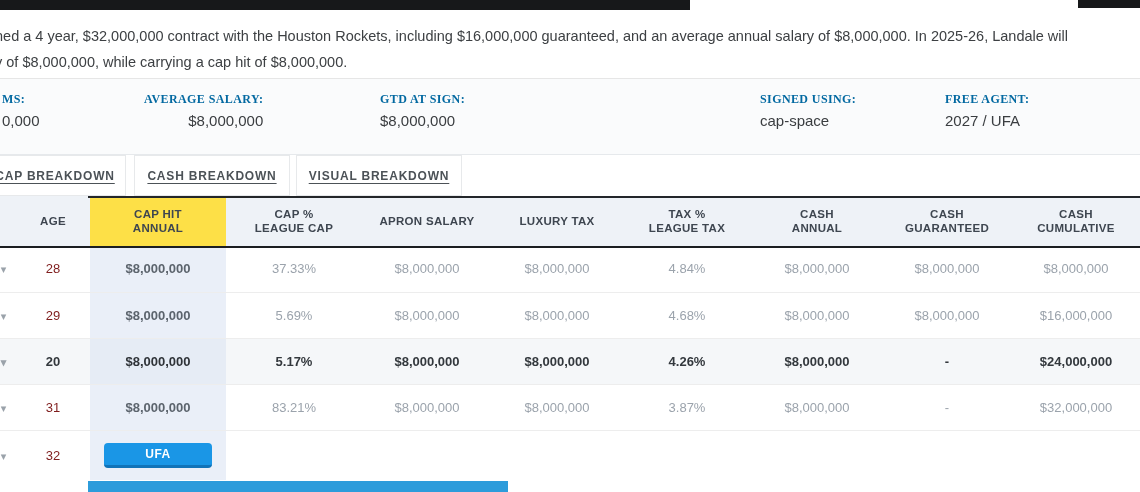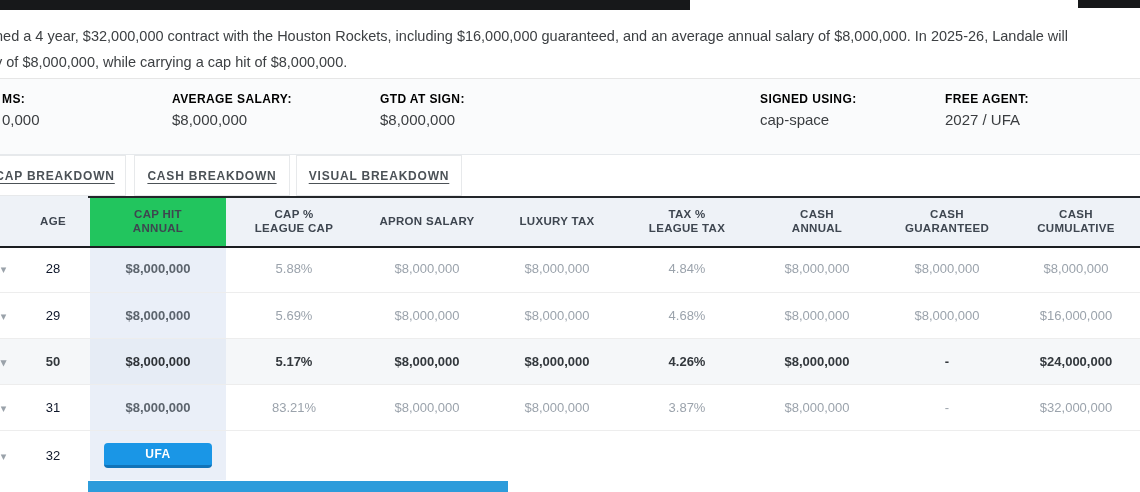--- a/index.html
+++ b/index.html
@@ -13,23 +13,23 @@
   .topbar-right { left:1078px; top:0; width:62px; height:8px; background:#17181a; }
 
   
   .intro { left:0; top:10px; width:1140px; height:68px; background:#fff; padding-top:13px; }
   .intro .line { white-space:nowrap; font-size:14.5px; line-height:26px; color:#3d4043; margin-left:-5px; }
 
   
   .summary { left:0; top:78px; width:1140px; height:77px; background:#fafbfc;
              border-top:1px solid #e6e6e6; border-bottom:1px solid #e6e9ec; }
   .sum-item { position:absolute; top:13px; }
-  .sum-label { font-size:12px; font-weight:bold; letter-spacing:.4px; color:#000000; margin-bottom:5px; }
+  .sum-label { font-size:12px; font-weight:bold; letter-spacing:.4px; color:#0369a1; margin-bottom:5px;font-family:Liberation Serif, serif; }
   .sum-value { font-size:15px; color:#3a3d40; }
-  .sum-0 { left:2px; }  .sum-1 { left:172px; } .sum-2 { left:380px; }
+  .sum-0 { left:2px; }  .sum-1 { left:144px;text-align:right; } .sum-2 { left:380px; }
   .sum-3 { left:595px; } .sum-4 { left:760px; } .sum-5 { left:945px; }
 
   
   .tabs { left:0; top:155px; width:1140px; height:41px; background:#fff; }
   .tab { position:absolute; top:0; height:41px; background:#fff; border:1px solid #e7e9eb;
          display:flex; align-items:center; justify-content:center; cursor:pointer; }
   .tab span { font-size:12px; font-weight:bold; letter-spacing:.8px; color:#4c5257;
               text-decoration:underline; text-underline-offset:3px; white-space:nowrap; }
   .tab-0 { left:-16px; width:142px; }
   .tab-1 { left:134px; width:156px; }
@@ -37,27 +37,27 @@
 
   
   .grid { left:0; top:196px; width:1116px; }
   table { border-collapse:collapse; table-layout:fixed; width:1140px; }
   col.c-year{width:16px;} col.c-age{width:74px;} col.c-cap{width:136px;} col.c-capp{width:136px;}
   col.c-apr{width:130px;} col.c-lux{width:130px;} col.c-taxp{width:130px;}
   col.c-cann{width:130px;} col.c-cgtd{width:130px;} col.c-ccum{width:128px;}
   thead td { background:#eef2f7; height:50px; text-align:center; vertical-align:middle;
              font-size:11.5px; font-weight:bold; color:#3e4650; letter-spacing:.3px; }
   thead td span { display:block; line-height:14px; }
-  thead td.hl { background:#22c55e; }
+  thead td.hl { background:#fde047; }
   .head-topline { left:88px; top:0; width:1052px; height:2px; background:#23262a; }
   .head-botline { left:0; top:50px; width:1140px; height:2px; background:#1b1e21; }
   tbody tr { height:46px; border-top:1px solid #ededed; }
   tbody tr:first-child { border-top:none; }
   tbody td { text-align:center; vertical-align:middle; font-size:13px; color:#9ba3ac; }
-  tbody td.age { color:#0f172a; }
+  tbody td.age { color:#7f1d1d; }
   tbody td.hl { background:#eaeff8; color:#5c646d; font-weight:600; }
   tr.current { background:#f5f7f9; }
   tr.current td { color:#33383d; font-weight:bold; }
   tr.current td.hl { background:#e6ecf5; color:#2f3338; }
   td.yearcell { overflow:visible; }
   .caret { display:inline-block; margin-left:-9px; font-size:11px; color:#9aa2aa; cursor:pointer; }
 
   .ufa-btn { width:108px; height:25px; margin:12px auto; background:#1a96e6; border-bottom:3px solid #1173b8;
              border-radius:4px; color:#fff; font-size:12px; font-weight:bold; letter-spacing:.5px;
              display:flex; align-items:center; justify-content:center; cursor:pointer; }
@@ -163,21 +163,21 @@
           <span>CASH</span>
             <span>CUMULATIVE</span>
           </td>
       </tr>
     </thead>
     <tbody>
       <tr>
         <td class="yearcell"><span class="caret">▾</span></td>
         <td class="age">28</td>
         <td class="hl">$8,000,000</td>
-        <td>5.88%</td>
+        <td>37.33%</td>
         <td>$8,000,000</td>
         <td>$8,000,000</td>
         <td>4.84%</td>
         <td>$8,000,000</td>
         <td>$8,000,000</td>
         <td>$8,000,000</td>
       </tr>
       <tr>
         <td class="yearcell"><span class="caret">▾</span></td>
         <td class="age">29</td>
@@ -185,21 +185,21 @@
         <td>5.69%</td>
         <td>$8,000,000</td>
         <td>$8,000,000</td>
         <td>4.68%</td>
         <td>$8,000,000</td>
         <td>$8,000,000</td>
         <td>$16,000,000</td>
       </tr>
       <tr class="current">
         <td class="yearcell"><span class="caret">▾</span></td>
-        <td class="age">50</td>
+        <td class="age">20</td>
         <td class="hl">$8,000,000</td>
         <td>5.17%</td>
         <td>$8,000,000</td>
         <td>$8,000,000</td>
         <td>4.26%</td>
         <td>$8,000,000</td>
         <td>-</td>
         <td>$24,000,000</td>
       </tr>
       <tr>

